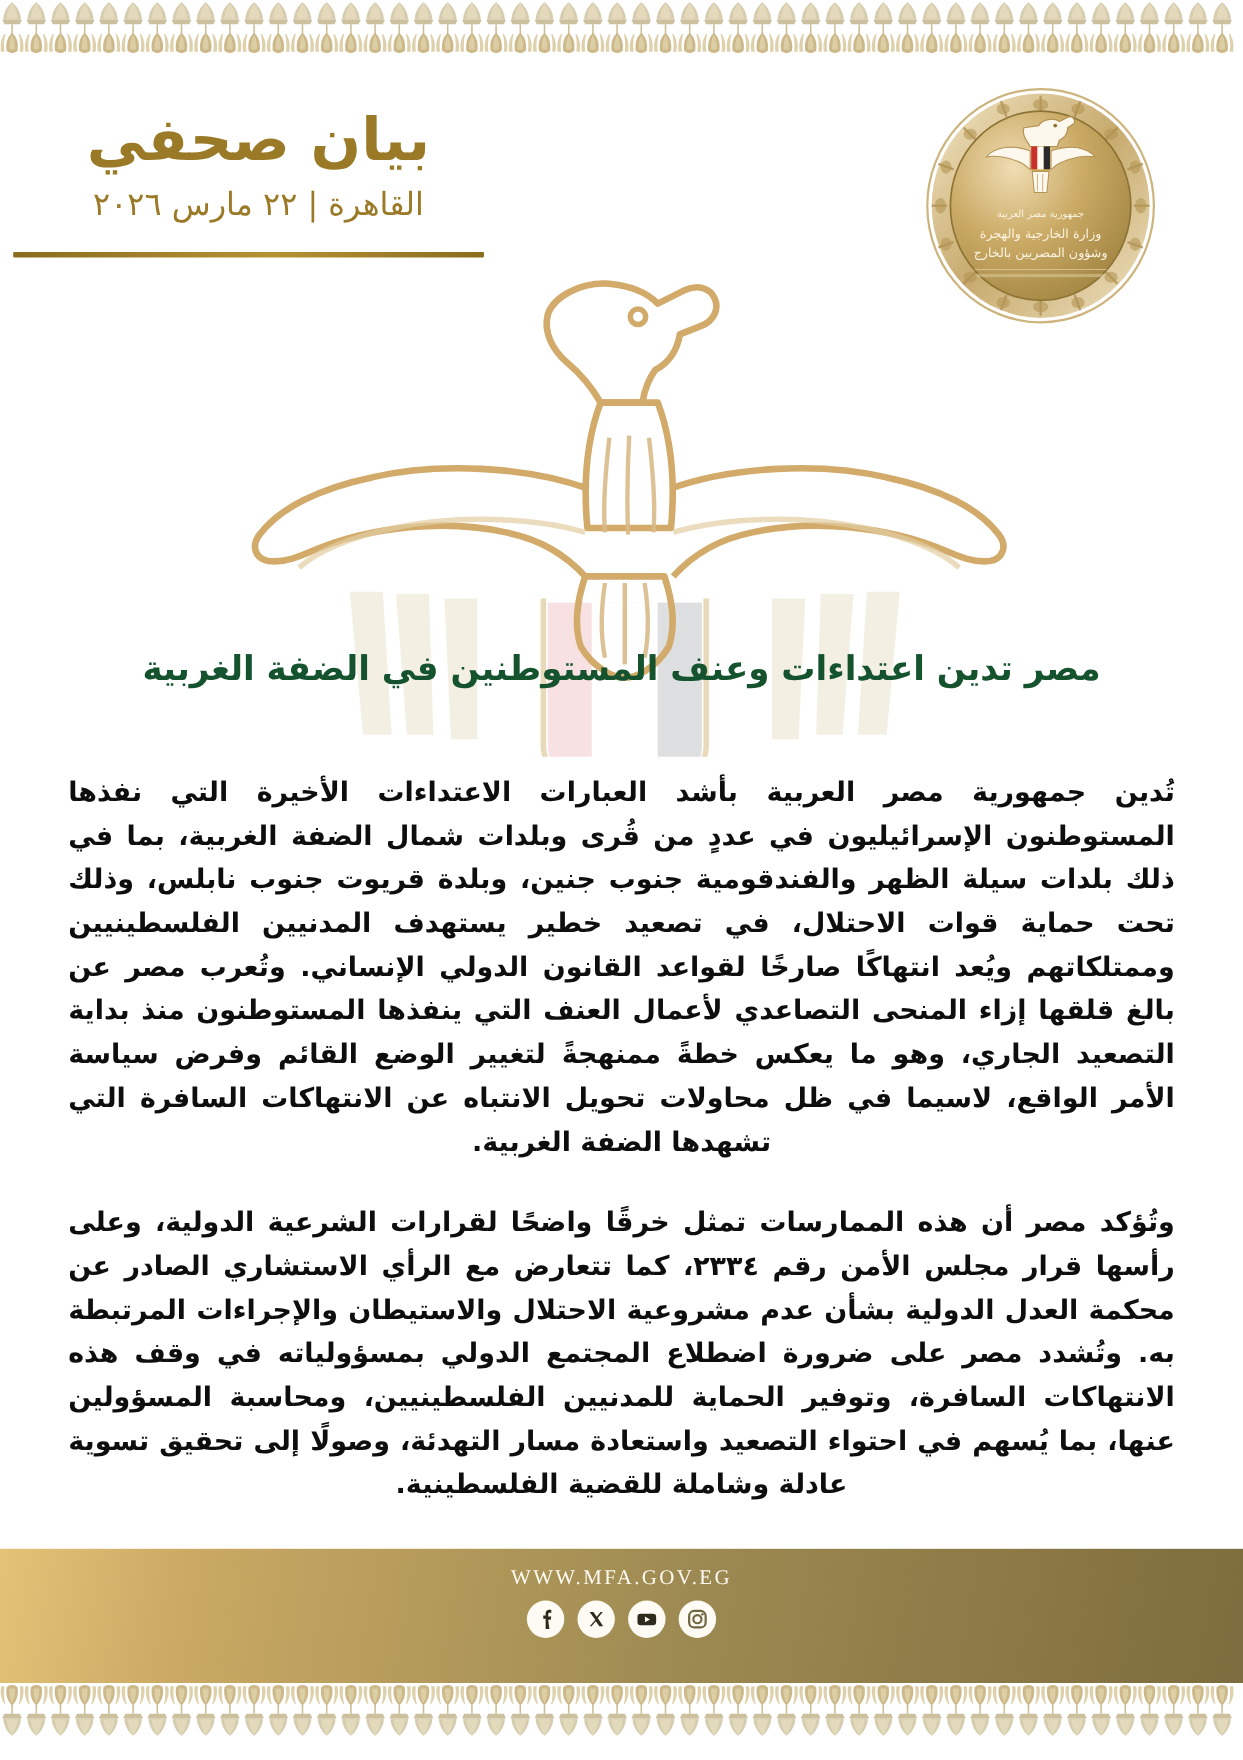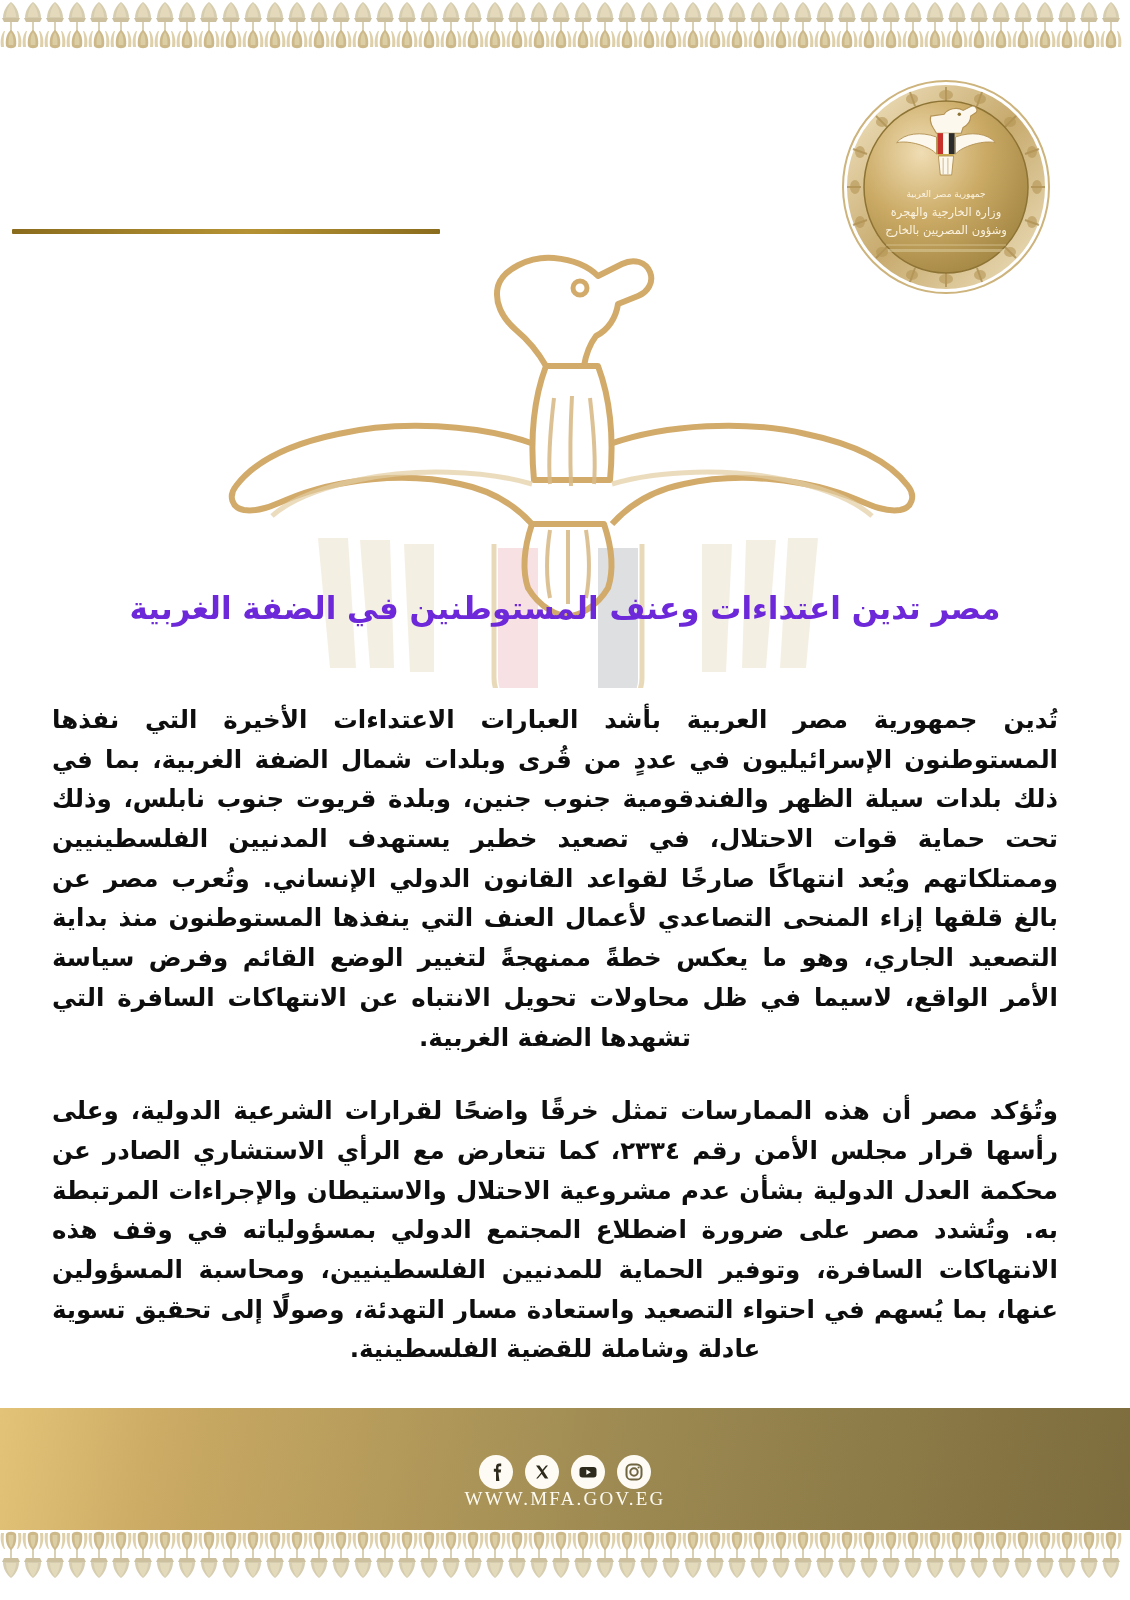--- a/index.html
+++ b/index.html
@@ -93,31 +93,31 @@
   
   .headline {
     position: absolute;
     top: 588px;
     left: 60px;
     width: 1010px;
     text-align: center;
     font-family: "DejaVu Sans", sans-serif;
     font-size: 31px;
     font-weight: 700;
-    color: #6d28d9;
+    color: #14532d;
     direction: rtl;
     line-height: 1.35;
     letter-spacing: 0px;
   }
 
   
   .body-wrap {
     position: absolute;
     top: 700px;
-    left: 52px;
+    left: 62px;
     width: 1006px;
     direction: rtl;
   }
   .para {
     font-family: "DejaVu Sans", sans-serif;
     font-size: 24.5px;
     font-weight: 700;
     color: #0e0e0e;
     line-height: 1.62;
     text-align: justify;
@@ -129,21 +129,21 @@
   .footer-band {
     position: absolute;
     top: 1408px;
     left: 0;
     width: 1130px;
     height: 122px;
     background: linear-gradient(100deg, #e3c377 0%, #c9a963 16%, #9d8a52 55%, #7d6c3d 100%);
   }
   .footer-url {
     position: absolute;
-    top: 1488px;
+    top: 1424px;
     left: 0;
     width: 1130px;
     text-align: center;
     font-family: "Liberation Serif", "DejaVu Serif", serif;
     font-size: 19px;
     letter-spacing: 2.2px;
     color: #fdfaf2;
     direction: ltr;
   }
   .social-row {
@@ -297,20 +297,24 @@
         <path d="M352 282 C348 308 348 330 352 350"></path>
         <path d="M370 282 L370 356"></path>
         <path d="M388 282 C392 308 392 330 388 350"></path>
       </g>
 
       <path d="M334 236 C286 222 216 220 160 232 C122 240 92 252 74 268" fill="none" stroke="#e3cda3" stroke-width="5" opacity="0.7"></path>
       <path d="M414 236 C462 222 532 220 588 232 C626 240 656 252 674 268" fill="none" stroke="#e3cda3" stroke-width="5" opacity="0.7"></path>
     </svg>
   </div>
 
+  <div class="header-block">
+    <div class="press-title">بيان صحفي</div>
+    <div class="press-date">القاهرة | ٢٢ مارس ٢٠٢٦</div>
+  </div>
   <div class="header-rule"></div>
 
   <div class="emblem">
     <svg viewBox="0 0 212 216" xmlns="http://www.w3.org/2000/svg">
       <defs>
         <radialGradient id="sealGold" cx="35%" cy="30%" r="85%">
           <stop offset="0%" stop-color="#f0ddb4"></stop>
           <stop offset="45%" stop-color="#cbab66"></stop>
           <stop offset="100%" stop-color="#9b7f3c"></stop>
         </radialGradient>

